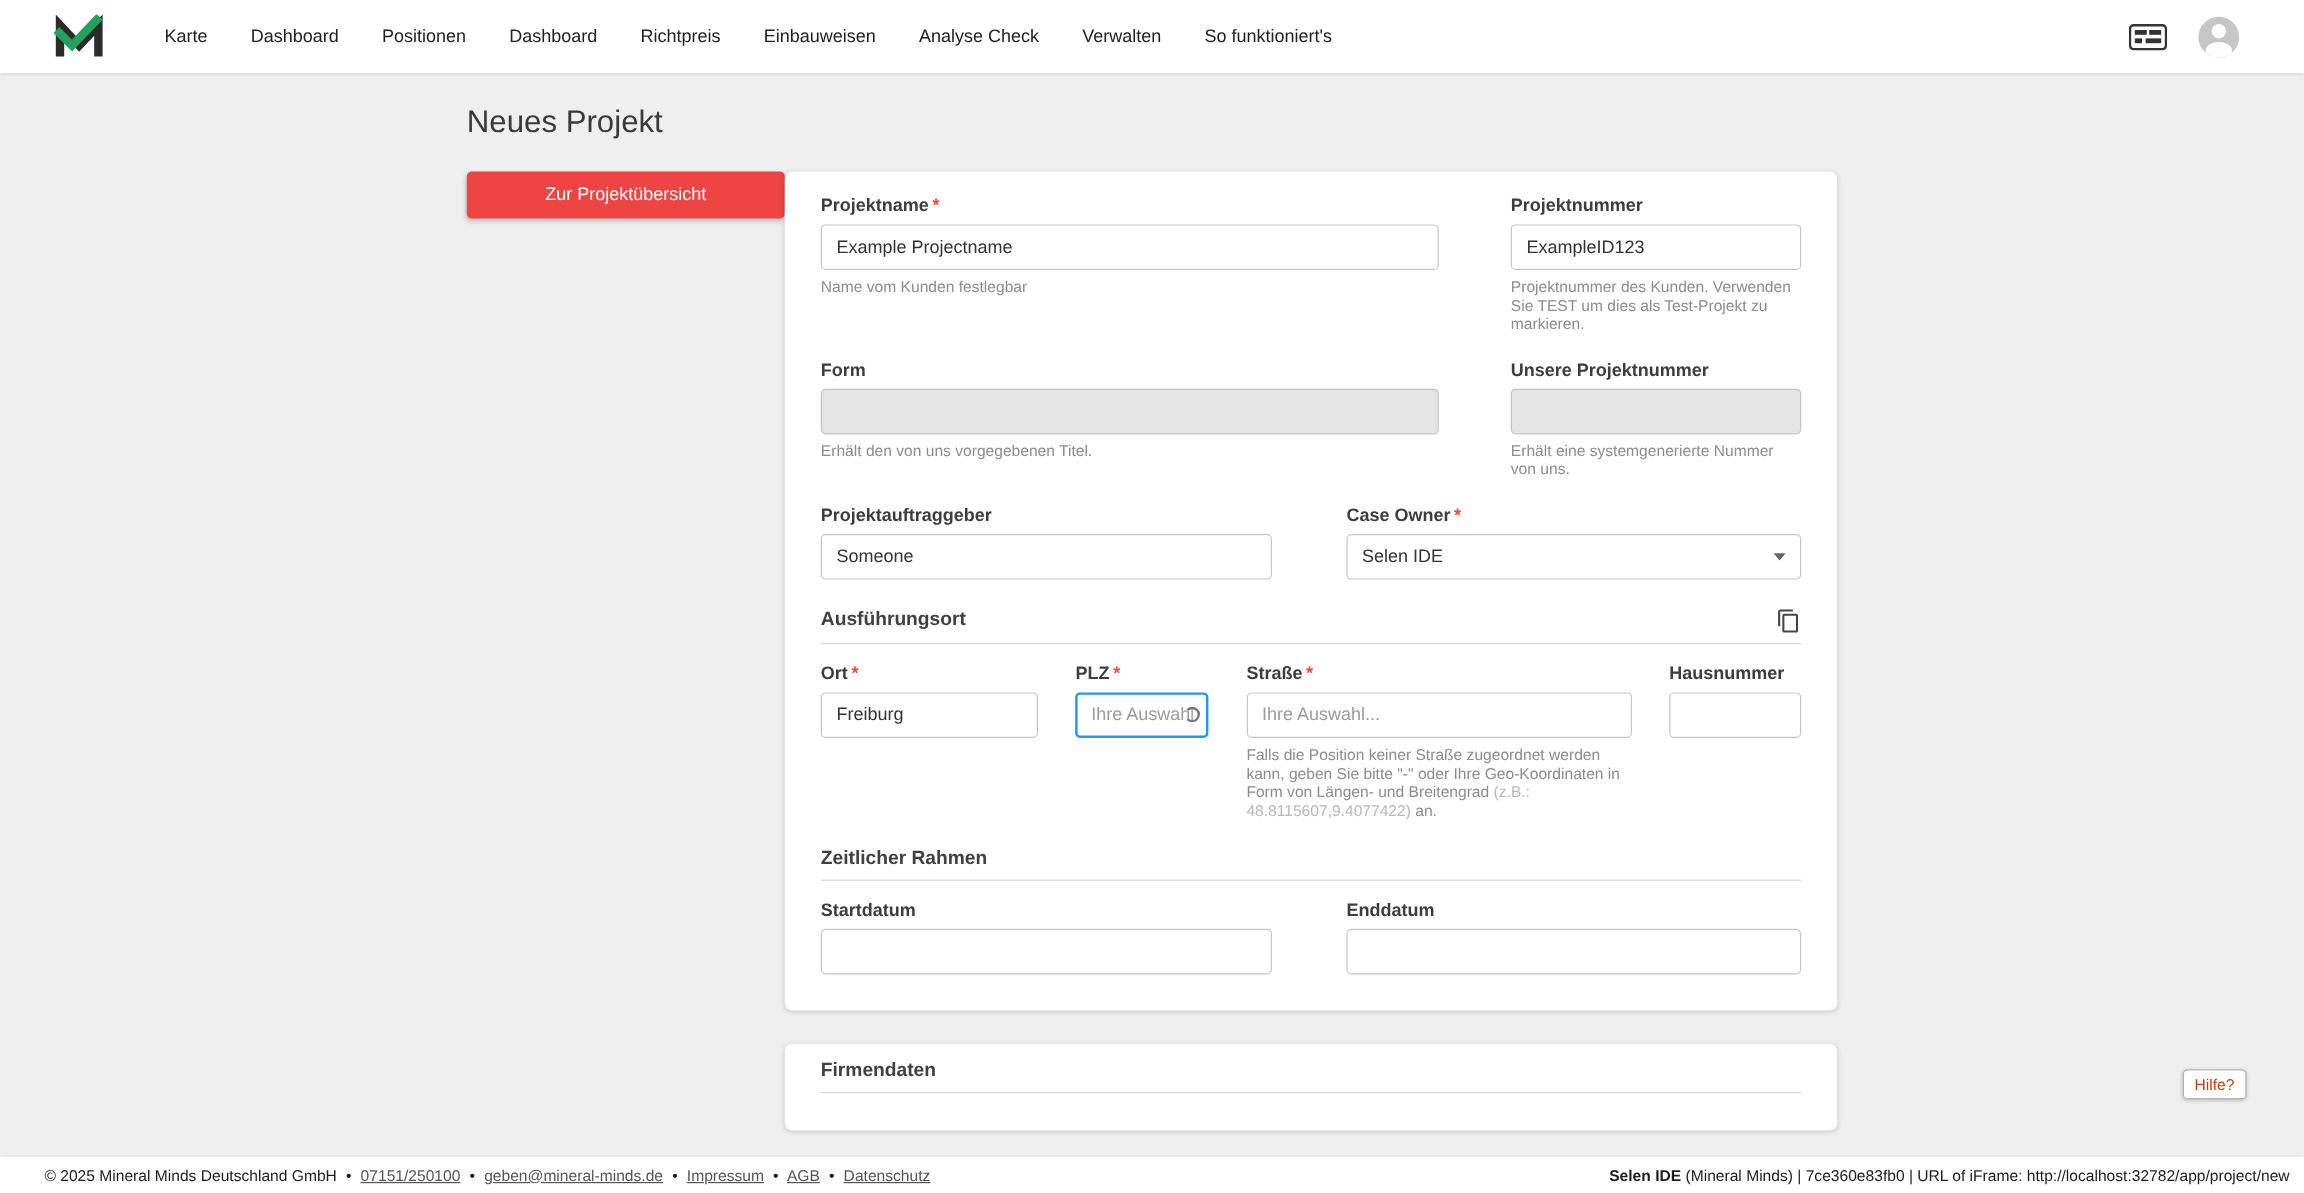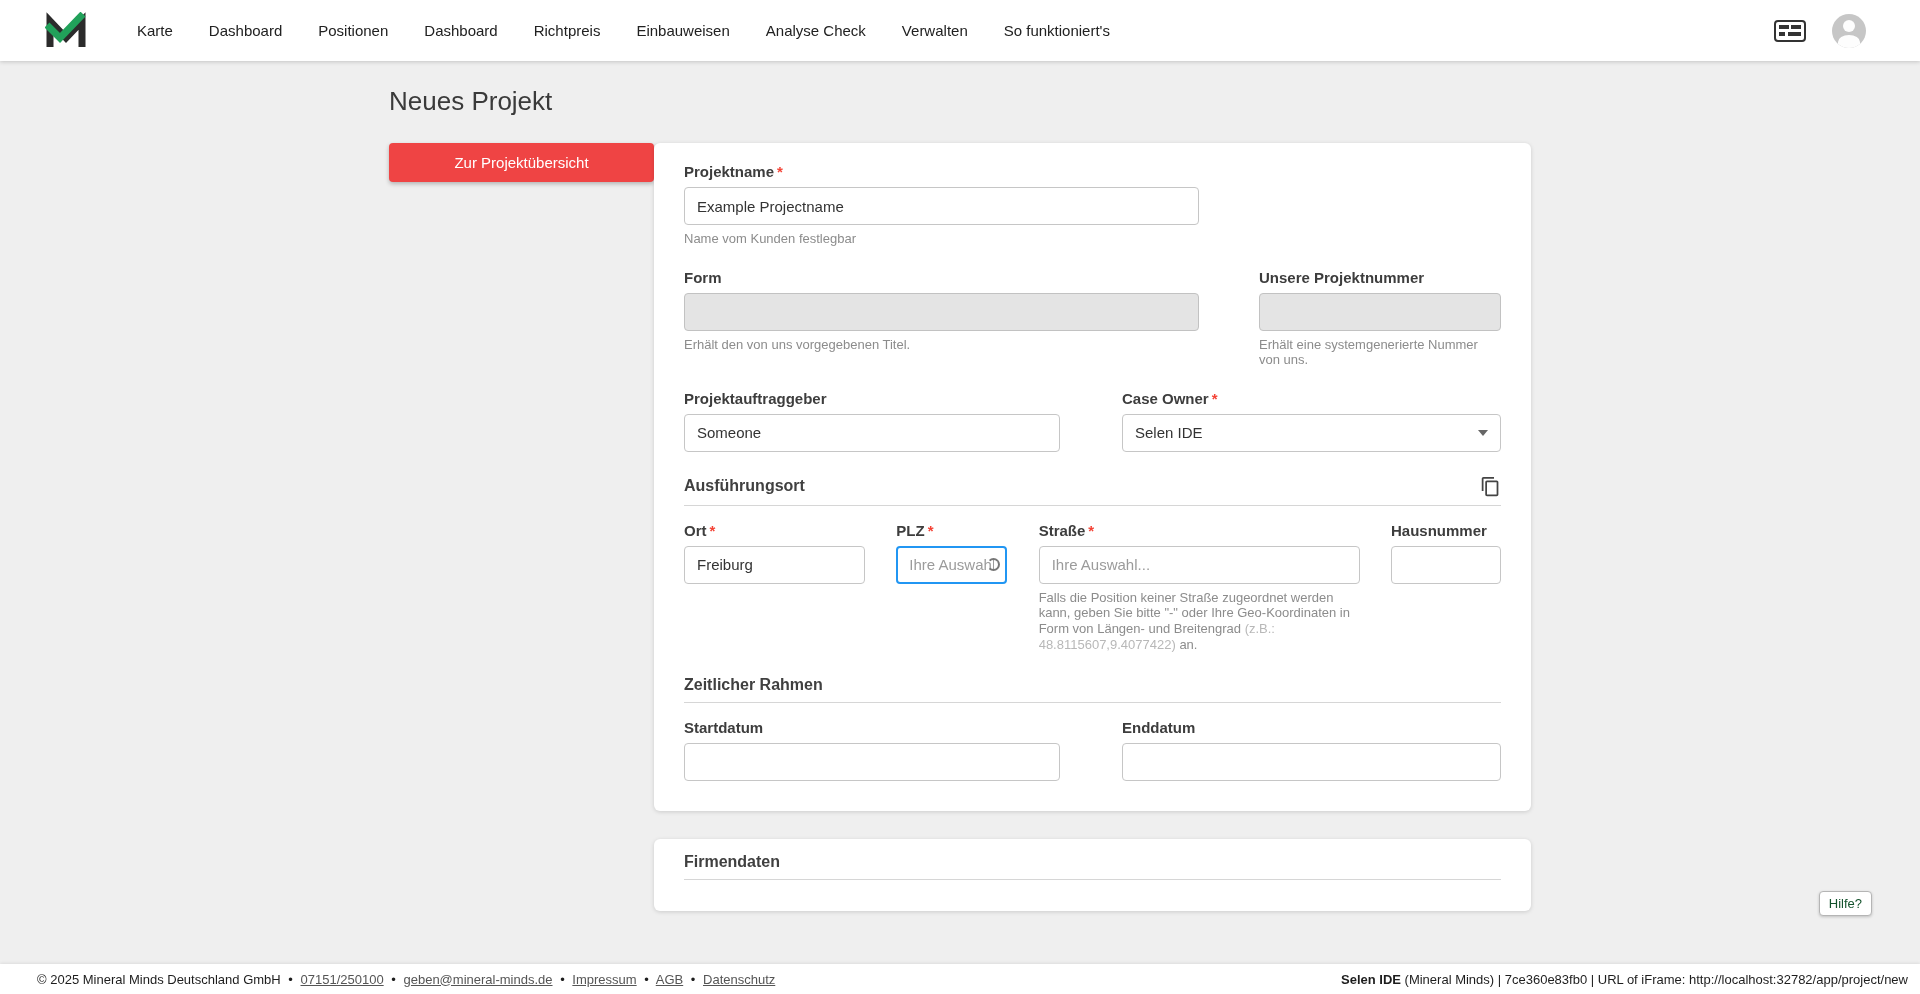--- a/index.html
+++ b/index.html
@@ -91,21 +91,21 @@
     border-bottom: 1px solid #d6d6d6; padding-bottom: 8px; margin: 24px 0 16px;
   }
   .section-head.first-in-card { margin-top: 0; }
   .section-title { font-size: 16px; font-weight: 700; color: #404040; }
   .copy-btn { cursor: pointer; display: flex; }
 
   
   .help-btn {
     position: fixed; right: 48px; bottom: 78px;
     background: #fff; border: 1px solid #b5b5b5; border-radius: 4px;
-    padding: 4px 9px; font-size: 13px; color: #14532d; font-family: inherit;
+    padding: 4px 9px; font-size: 13px; color: #c2410c; font-family: inherit;
     box-shadow: 0 1px 3px rgba(0,0,0,0.2); cursor: pointer; z-index: 40;
   }
 
   
   .footer {
     position: fixed; bottom: 0; left: 0; right: 0; height: 30px;
     background: #fff; display: flex; align-items: center; justify-content: space-between;
     padding: 0 8px 0 37px; font-size: 13px; color: #1d1d1d; z-index: 50;
     box-shadow: 0 -1px 3px rgba(0,0,0,0.08);
   }
@@ -165,20 +165,25 @@
       <section class="card">
 
         <div class="frow">
           <div class="field w515">
             <label class="flabel">
               <span>Projektname</span><span class="req">*</span>
             </label>
             <input class="finput" value="Example Projectname" style="">
             <div class="fhelper">Name vom Kunden festlegbar</div>
           </div>
+          <div class="field w242">
+            <label class="flabel">Projektnummer</label>
+            <input class="finput" value="ExampleID123" style="">
+            <div class="fhelper">Projektnummer des Kunden. Verwenden Sie TEST um dies als Test-Projekt zu markieren.</div>
+          </div>
         </div>
 
         <div class="frow">
           <div class="field w515">
             <label class="flabel">Form</label>
             <input class="finput" disabled="" value="" style="">
             <div class="fhelper">Erhält den von uns vorgegebenen Titel.</div>
           </div>
           <div class="field w242">
             <label class="flabel">Unsere Projektnummer</label>

